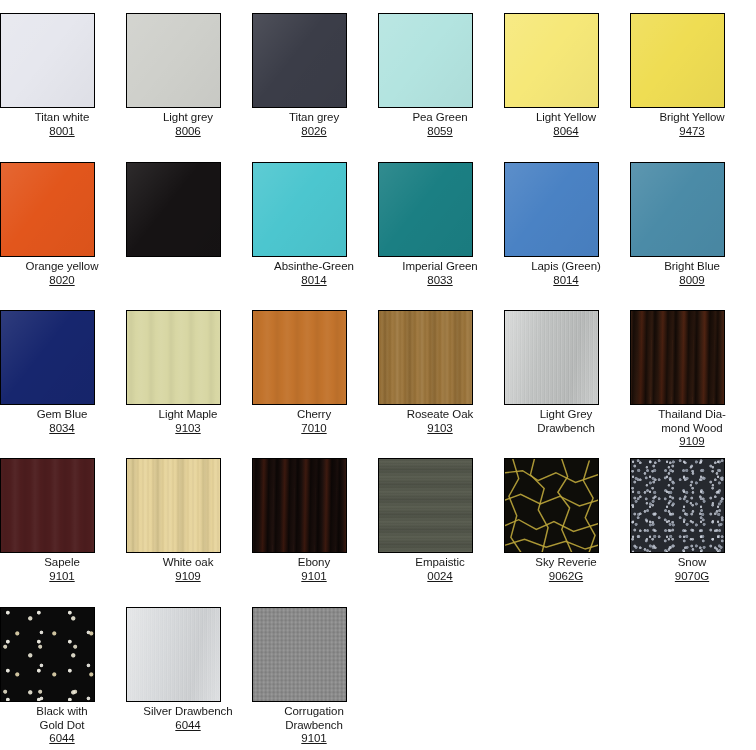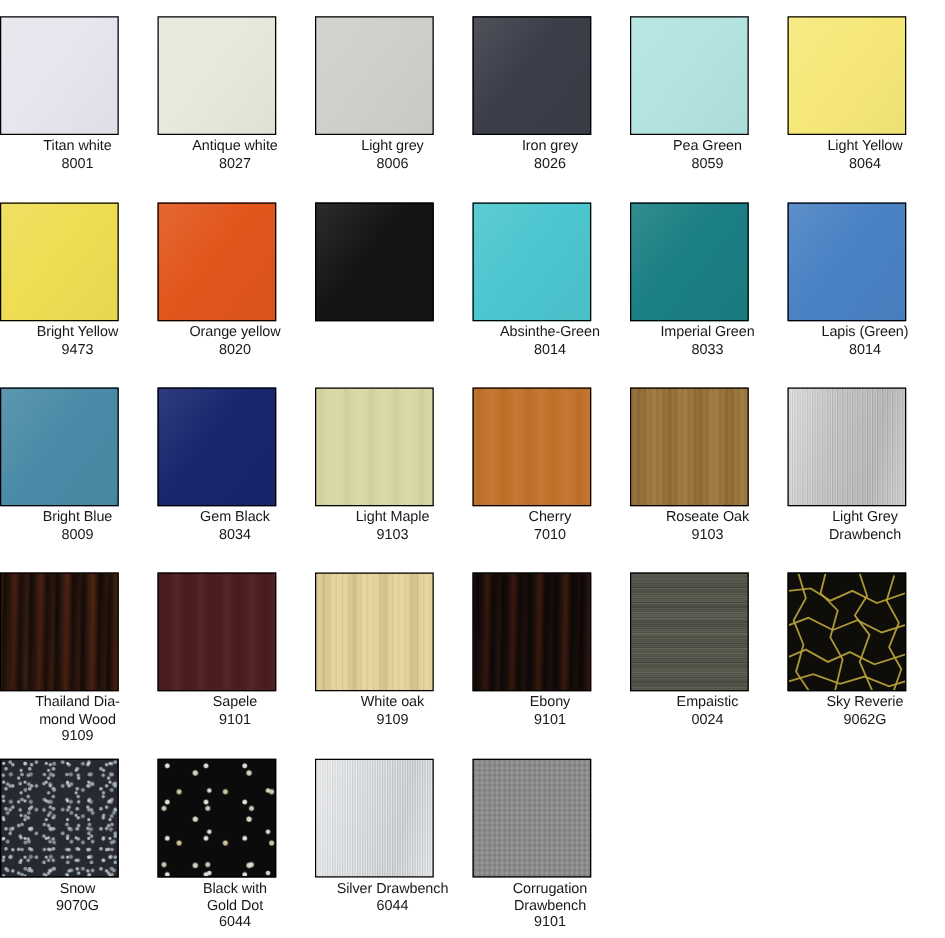--- a/index.html
+++ b/index.html
@@ -53,21 +53,21 @@
   .swatch-caption {
     margin-top: 3px;
     width: 124px;
     text-align: center;
     font-size: 11.5px;
     line-height: 13.6px;
     letter-spacing: -0.05px;
     color: #181818;
   }
   .swatch-name { display: block; white-space: pre-line; }
-  .swatch-code { display: block; }
+  .swatch-code { display: block; text-decoration: underline; }
 
   
   .tex {
     position: absolute;
     inset: 0;
     pointer-events: none;
   }
 
   
   .grain-v {
@@ -205,43 +205,34 @@
     <div class="swatch-cell">
       <div class="swatch-chip" style="background-color: rgb(230, 231, 238);">
         <div class="tex sheen"></div>
       </div>
       <div class="swatch-caption">
         <span class="swatch-name">Titan white</span>
         <span class="swatch-code">8001</span>
       </div>
     </div>
     <div class="swatch-cell">
-      <div class="swatch-chip" style="background-color: rgb(233, 232, 220);">
-        <div class="tex sheen"></div>
-      </div>
-      <div class="swatch-caption">
-        <span class="swatch-name">Antique white</span>
-        <span class="swatch-code">8027</span>
-      </div>
-    </div>
-    <div class="swatch-cell">
       <div class="swatch-chip" style="background-color: rgb(207, 208, 203);">
         <div class="tex sheen"></div>
       </div>
       <div class="swatch-caption">
         <span class="swatch-name">Light grey</span>
         <span class="swatch-code">8006</span>
       </div>
     </div>
     <div class="swatch-cell">
       <div class="swatch-chip" style="background-color: rgb(59, 61, 72);">
         <div class="tex sheen"></div>
       </div>
       <div class="swatch-caption">
-        <span class="swatch-name">Iron grey</span>
+        <span class="swatch-name">Titan grey</span>
         <span class="swatch-code">8026</span>
       </div>
     </div>
     <div class="swatch-cell">
       <div class="swatch-chip" style="background-color: rgb(179, 228, 224);">
         <div class="tex sheen"></div>
       </div>
       <div class="swatch-caption">
         <span class="swatch-name">Pea Green</span>
         <span class="swatch-code">8059</span>
@@ -313,21 +304,21 @@
       <div class="swatch-caption">
         <span class="swatch-name">Bright Blue</span>
         <span class="swatch-code">8009</span>
       </div>
     </div>
     <div class="swatch-cell">
       <div class="swatch-chip" style="background-color: rgb(23, 38, 110);">
         <div class="tex sheen"></div>
       </div>
       <div class="swatch-caption">
-        <span class="swatch-name">Gem Black</span>
+        <span class="swatch-name">Gem Blue</span>
         <span class="swatch-code">8034</span>
       </div>
     </div>
     <div class="swatch-cell">
       <div class="swatch-chip" style="background-color: rgb(216, 215, 164);">
         <div class="tex grain-soft"></div>
       </div>
       <div class="swatch-caption">
         <span class="swatch-name">Light Maple</span>
         <span class="swatch-code">9103</span>

